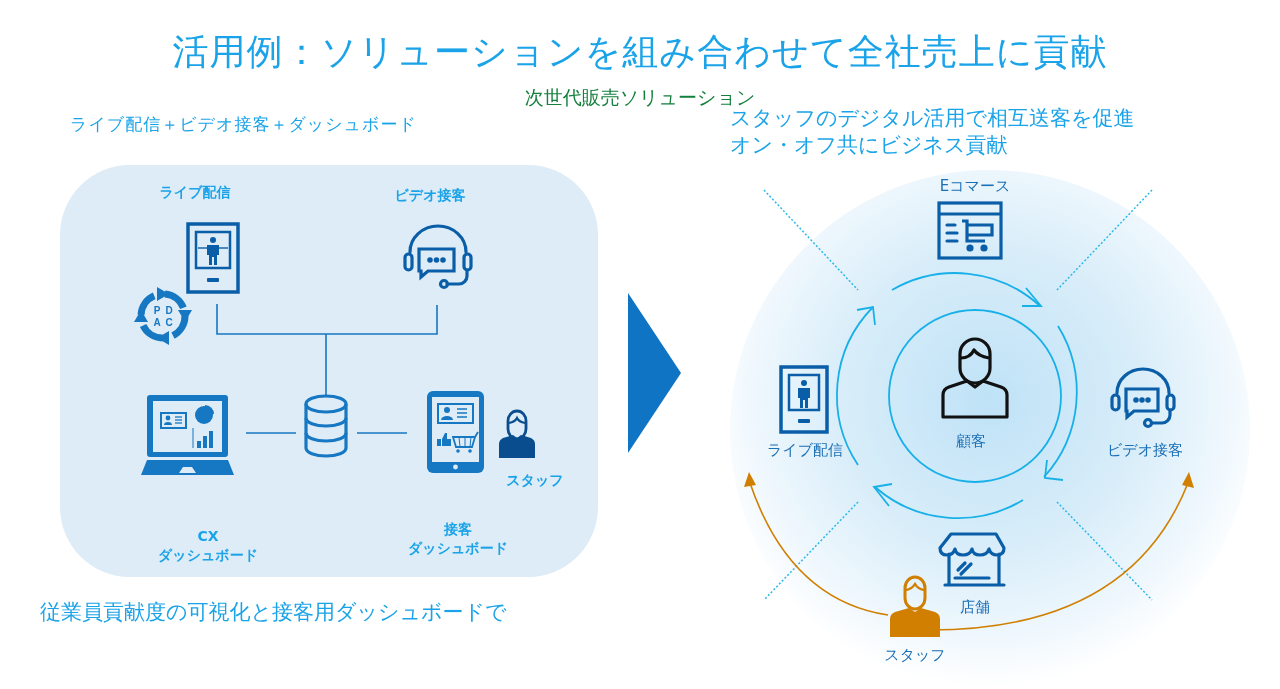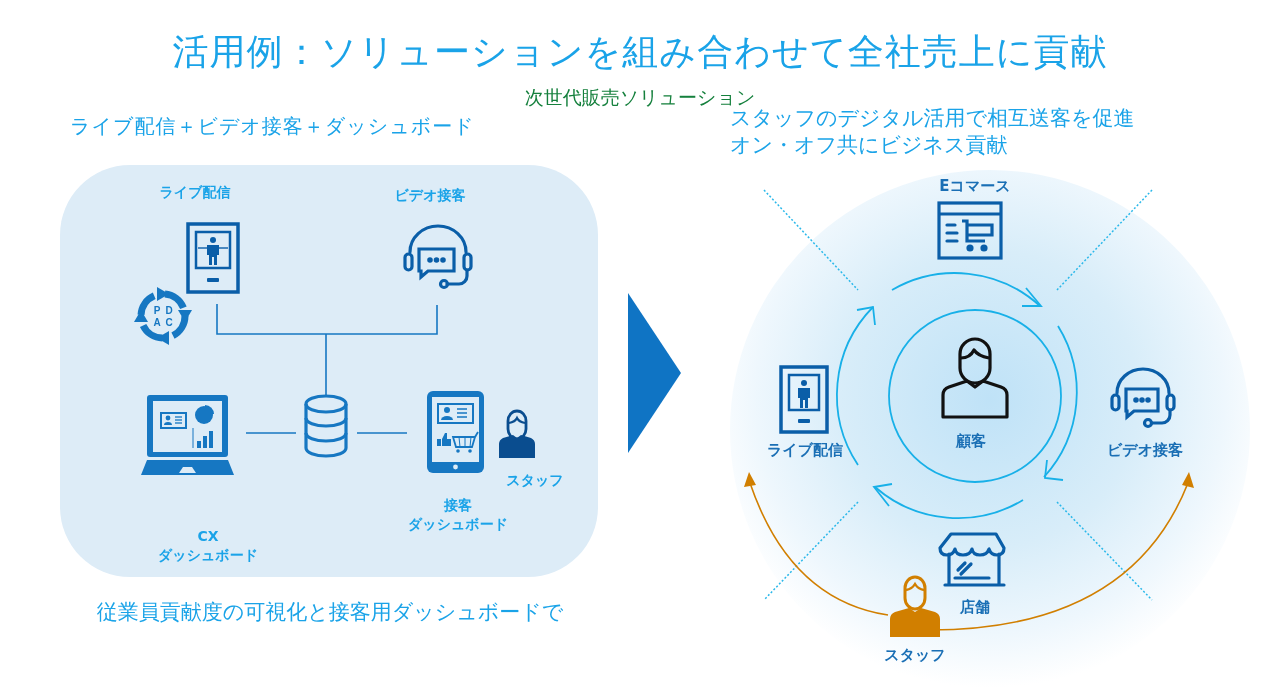--- a/index.html
+++ b/index.html
@@ -1,26 +1,26 @@
 <!DOCTYPE html>
 <html><head>
 <meta charset="utf-8">
 <style>
   html, body { margin:0; padding:0; background:#ffffff; }
   body { width:1280px; height:689px; position:relative; overflow:hidden;
          font-family:"DejaVu Sans", "Liberation Sans", sans-serif; }
   .abs { position:absolute; }
   .title { left:0; top:28px; width:1280px; text-align:center; font-size:36px; color:#1aa3e8; letter-spacing:1px;font-family:Liberation Serif, serif; }
   .sub-center { left:480px; top:85px; width:320px; text-align:center; font-size:19px; color:#15803d; }
-  .sub-left { left:70px; top:113px; font-size:20px; color:#1aa3e8; letter-spacing:1px; }
+  .sub-left { left:70px; top:113px; font-size:17px; color:#1aa3e8; letter-spacing:1px; }
   .sub-right { left:730px; top:105px; width:510px; text-align:left; font-size:21px; color:#1aa3e8; line-height:27px; }
   .panel { left:60px; top:165px; width:538px; height:412px; background:#ddecf7; border-radius:70px; }
   .lbl { font-weight:bold; font-size:14px; color:#1aa3e8; text-align:center; white-space:nowrap; }
-  .lbl-dark { font-weight:bold; font-size:15px; color:#1a6fb5; text-align:center; white-space:nowrap; }
-  .caption { left:40px; top:598px; width:580px; text-align:center; font-size:21px; color:#1aa3e8; line-height:28px; }
+  .lbl-dark { font-weight:normal; font-size:15px; color:#1a6fb5; text-align:center; white-space:nowrap; }
+  .caption { left:40px; top:598px; width:580px; text-align:left; font-size:21px; color:#1aa3e8; line-height:28px; }
   .glow { left:730px; top:170px; width:520px; height:520px; border-radius:50%;
           background:radial-gradient(circle at 50% 44%, #bfe2f7 0%, #d8edf9 38%, #eef7fd 60%, rgba(255,255,255,0) 74%); }
   svg { position:absolute; left:0; top:0; }
 </style>
 </head>
 <body>
 
 <div class="abs title">活用例：ソリューションを組み合わせて全社売上に貢献</div>
 <div class="abs sub-center">次世代販売ソリューション</div>
 <div class="abs sub-left">ライブ配信＋ビデオ接客＋ダッシュボード</div>
@@ -133,21 +133,21 @@
   </g>
 
   <polygon points="628,293 681,373 628,453" fill="#0f74c4"></polygon>
 </svg>
 
 <div class="abs lbl" style="left:495px;top:472px;width:80px;">スタッフ</div>
 <div class="abs lbl" style="left:148px;top:496px;width:120px;line-height:19px;margin-top:31px;">
   <div>CX</div>
   <div>ダッシュボード</div>
 </div>
-<div class="abs lbl" style="left:398px;top:496px;width:120px;line-height:19px;">
+<div class="abs lbl" style="left:398px;top:520px;width:120px;line-height:19px;">
   <div>接客</div>
   <div>ダッシュボード</div>
 </div>
 
 <div class="abs caption">
   <div>従業員貢献度の可視化と接客用ダッシュボードで</div>
 </div>
 
 <div class="abs glow"></div>
 

